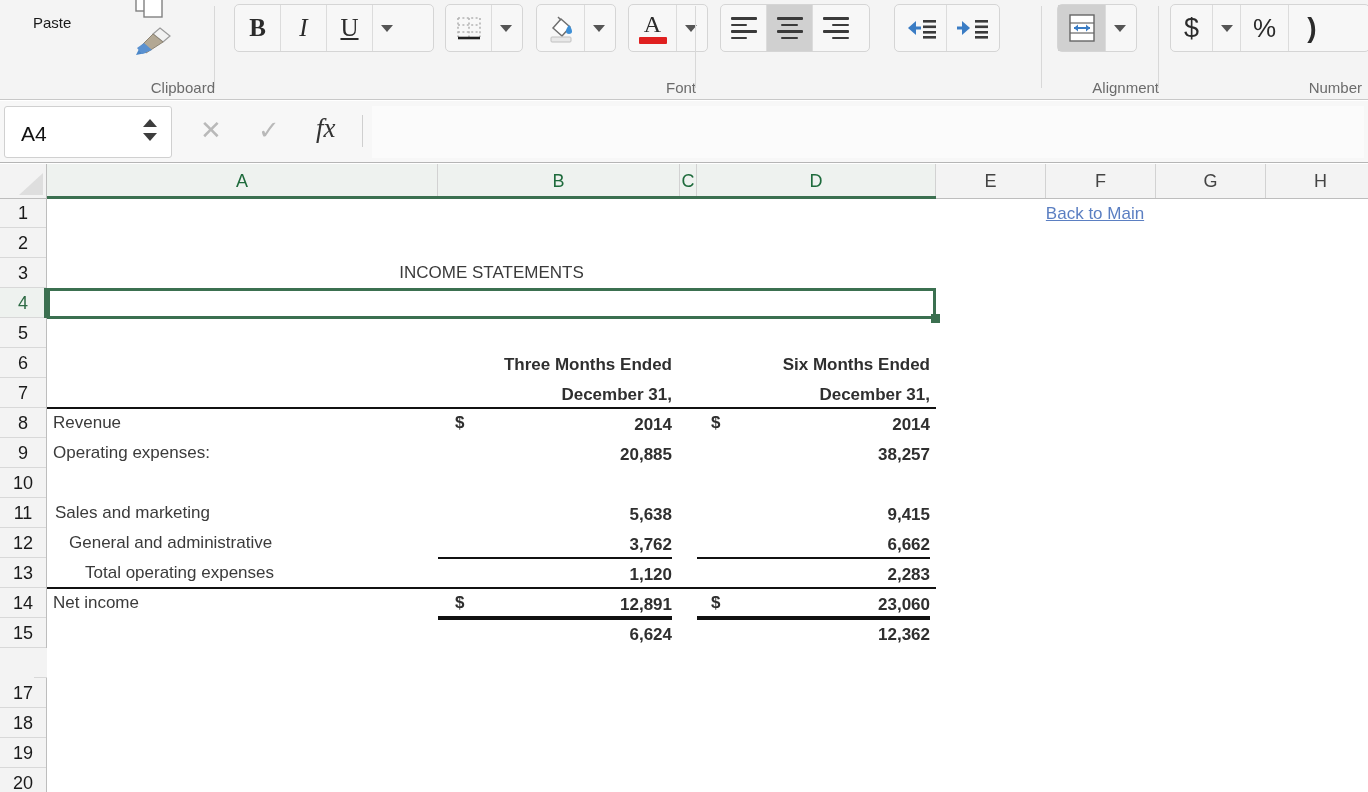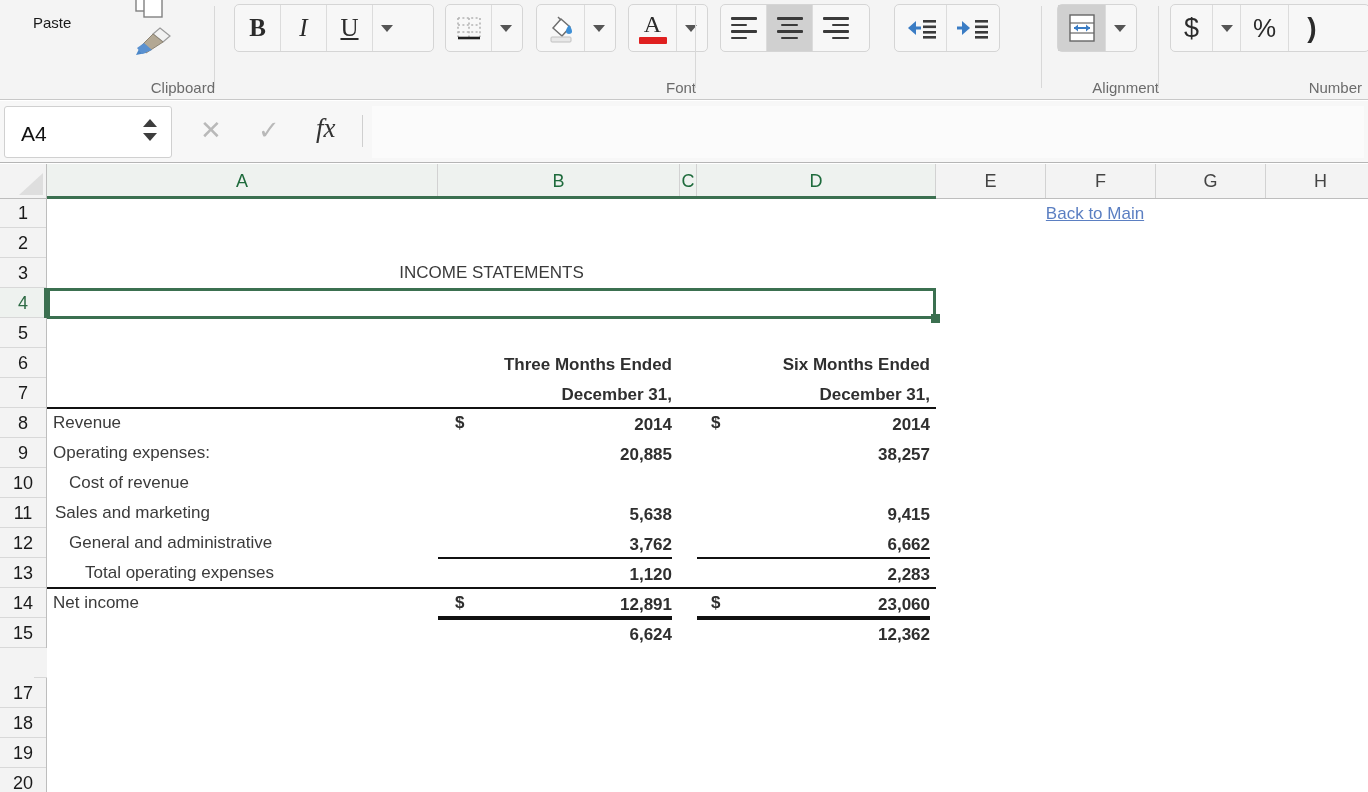--- a/index.html
+++ b/index.html
@@ -485,21 +485,20 @@
     <div class="cell b r" style="left:650px; top:179px; width:233px; height:30px;">2014</div>
 
     <div class="cell l" style="left:6px;   top:209px; width:380px; height:30px;">Revenue</div>
     <div class="cell b l" style="left:408px; top:209px; width:30px;  height:30px;">$</div>
     <div class="cell b r" style="left:391px; top:209px; width:234px; height:30px;">20,885</div>
     <div class="cell b l" style="left:664px; top:209px; width:30px;  height:30px;">$</div>
     <div class="cell b r" style="left:650px; top:209px; width:233px; height:30px;">38,257</div>
 
     <div class="cell l" style="left:6px; top:239px; width:380px; height:30px;">Operating expenses:</div>
 
-    <div class="cell l" style="left:22px;  top:269px; width:364px; height:30px;">Cost of revenue</div>
     <div class="cell b r" style="left:391px; top:269px; width:234px; height:30px;">5,638</div>
     <div class="cell b r" style="left:650px; top:269px; width:233px; height:30px;">9,415</div>
 
     <div class="cell l" style="left:8px;  top:299px; width:364px; height:30px;text-align:right;">Sales and marketing</div>
     <div class="cell b r" style="left:391px; top:299px; width:234px; height:30px;">3,762</div>
     <div class="cell b r" style="left:650px; top:299px; width:233px; height:30px;">6,662</div>
 
     <div class="cell l" style="left:22px;  top:329px; width:364px; height:30px;">General and administrative</div>
     <div class="cell b r" style="left:391px; top:329px; width:234px; height:30px;">1,120</div>
     <div class="cell b r" style="left:650px; top:329px; width:233px; height:30px;">2,283</div>

